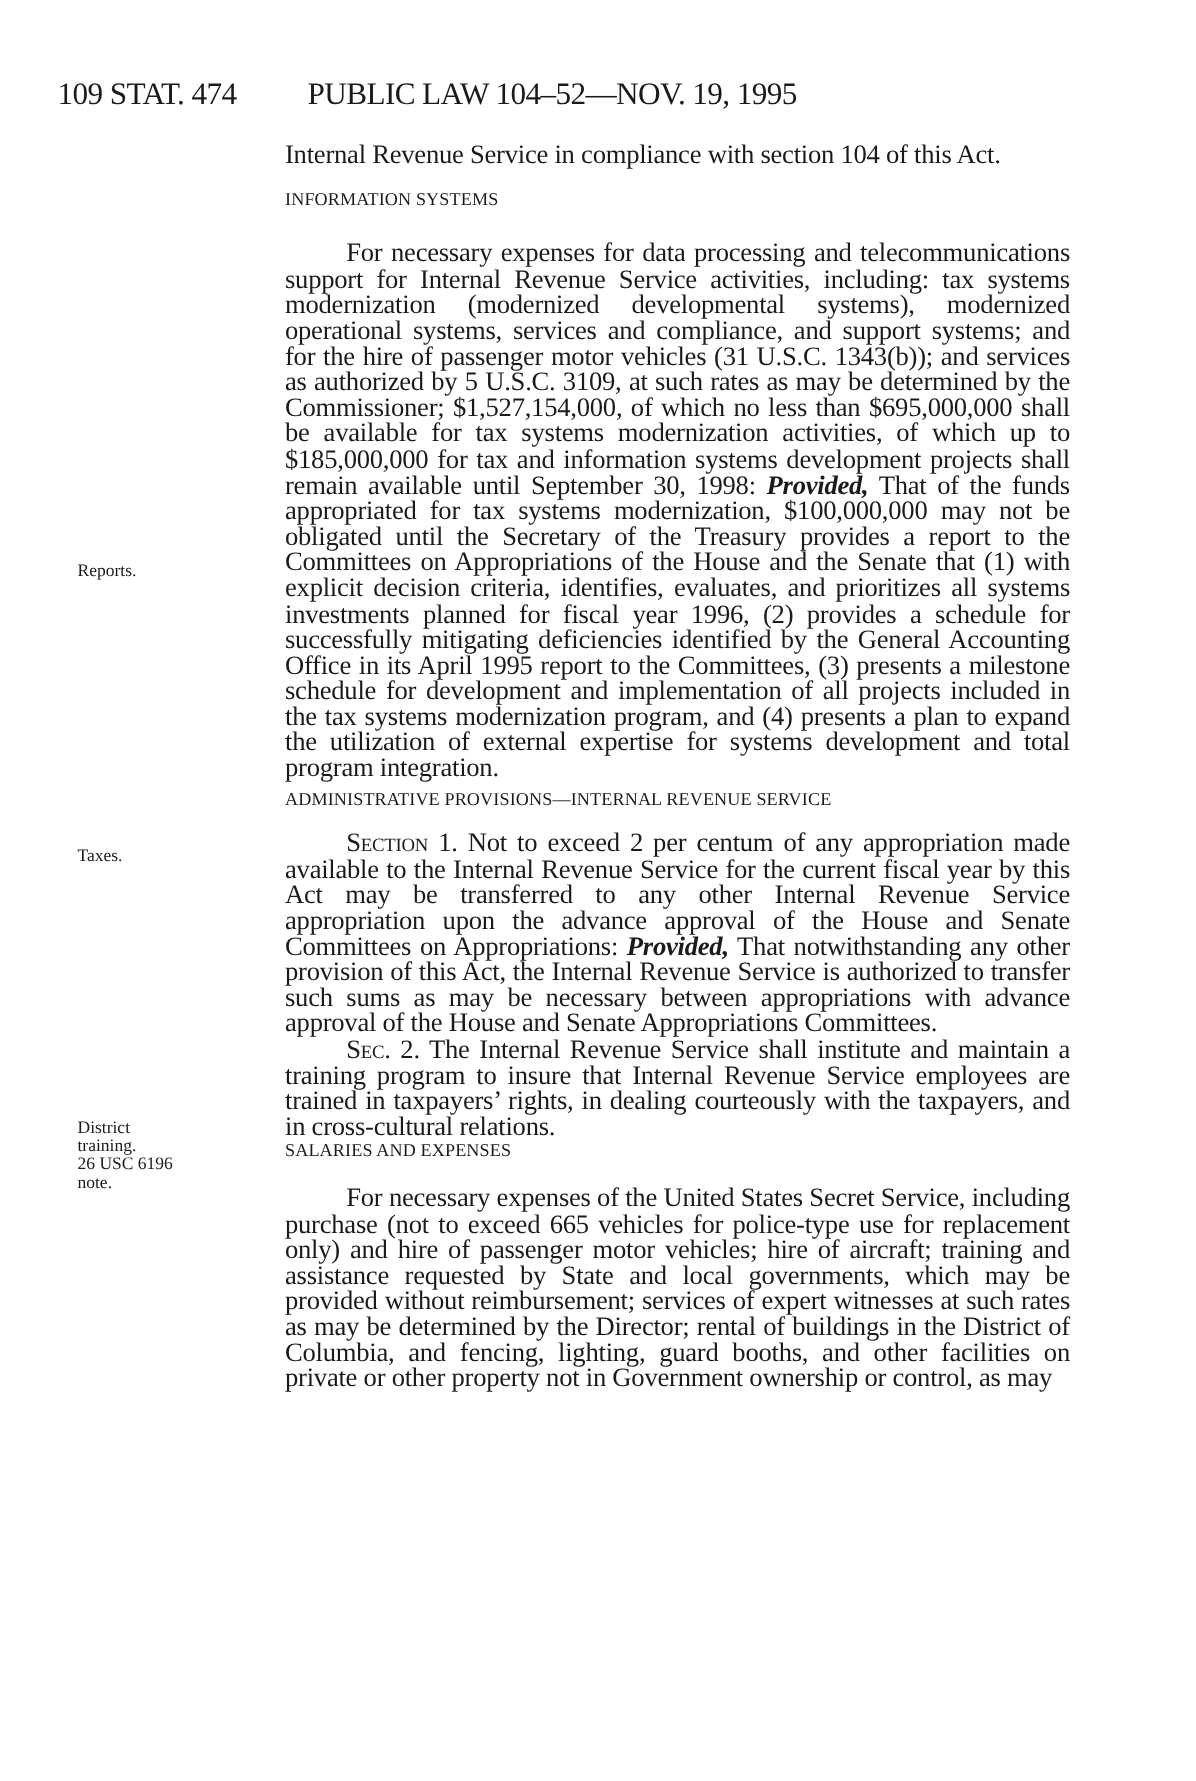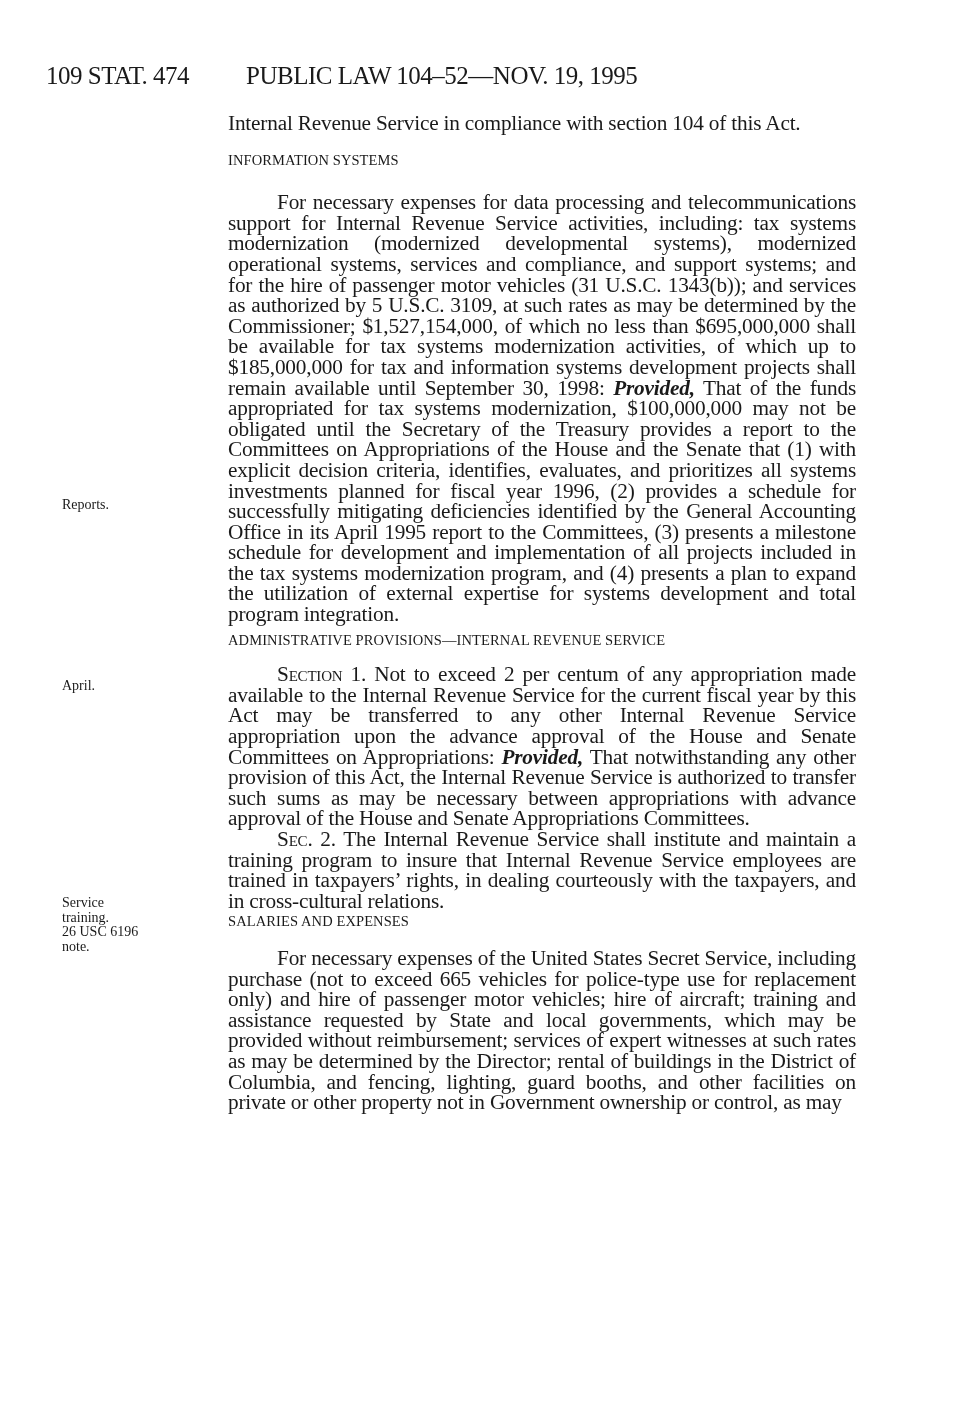--- a/index.html
+++ b/index.html
@@ -36,24 +36,24 @@
 </head>
 <body>
 
 <div class="page">
 
   <div class="running-head">
     <span class="stat">109 STAT. 474</span>
     <span class="law">PUBLIC LAW 104–52—NOV. 19, 1995</span>
   </div>
 
-  <div class="margin-note" style="top:451px;margin-top:47px;">Reports.</div>
-  <div class="margin-note" style="top:679px;">April.</div>
+  <div class="margin-note" style="top:451px;">Reports.</div>
+  <div class="margin-note" style="top:679px;">Taxes.</div>
   <div class="margin-note" style="top:896px;">
-    <div>Service</div>
+    <div>District</div>
     <div>training.</div>
     <div>26 USC 6196</div>
     <div>note.</div>
   </div>
 
   <div class="body-col" style="top:113px;">
     <p>Internal Revenue Service in compliance with section 104 of this Act.</p>
 
     <p class="heading" style="margin-top:16px; margin-bottom:22px;">INFORMATION SYSTEMS</p>
 

